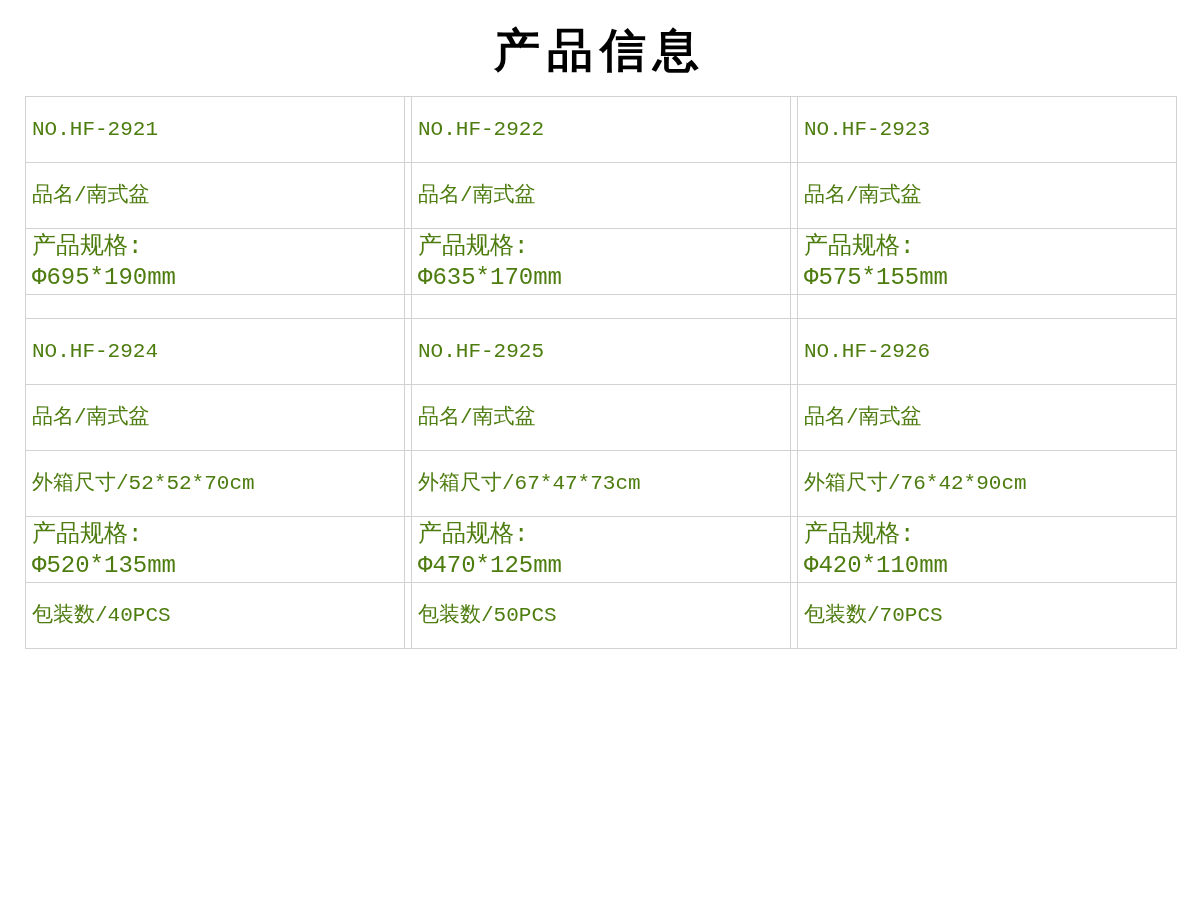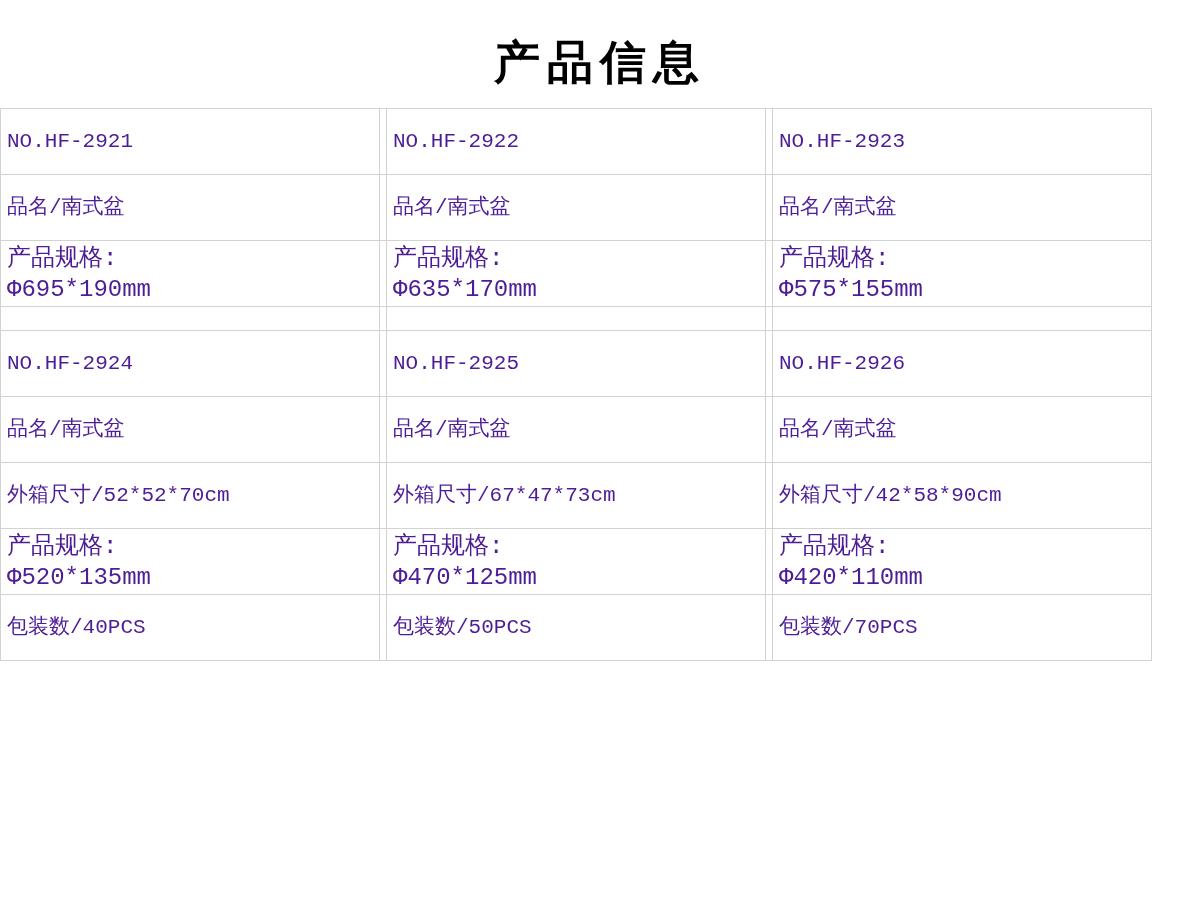--- a/index.html
+++ b/index.html
@@ -5,35 +5,36 @@
   * { box-sizing: border-box; }
   html, body {
     margin: 0;
     padding: 0;
     background: #ffffff;
     width: 1200px;
     height: 900px;
     overflow: hidden;
   }
   .title {
-    margin: 36px 0 20px 0;
+    margin: 24px 0 20px 0;
     text-align: center;
     font-family: "Liberation Sans", "DejaVu Sans", sans-serif;
     font-weight: bold;
     font-size: 46px;
     line-height: 52px;
     letter-spacing: 7px;
     color: #000000;
   }
   table.grid {
     border-collapse: collapse;
     table-layout: fixed;
+    margin-left: 25px;
     width: 1149px;
     font-family: "Liberation Mono", "DejaVu Sans Mono", monospace;
-    color: #4c1d95;
+    color: #4d7c0f;
   }
   col.c-main { width: 379px; }
   col.c-gap  { width: 7px; }
   td {
     border: 1px solid #d2d2d2;
     padding: 0;
     vertical-align: middle;
     background: #ffffff;
   }
   td.cell {
@@ -118,21 +119,21 @@
       <td class="gap"></td>
       <td class="cell">品名/南式盆</td>
       <td class="gap"></td>
       <td class="cell">品名/南式盆</td>
     </tr>
     <tr class="content">
       <td class="cell">外箱尺寸/52*52*70cm</td>
       <td class="gap"></td>
       <td class="cell">外箱尺寸/67*47*73cm</td>
       <td class="gap"></td>
-      <td class="cell">外箱尺寸/42*58*90cm</td>
+      <td class="cell">外箱尺寸/76*42*90cm</td>
     </tr>
     <tr class="content">
       <td class="cell">
         <div class="spec-line">产品规格:</div>
         <div class="spec-line">Φ520*135mm</div>
       </td>
       <td class="gap"></td>
       <td class="cell">
         <div class="spec-line">产品规格:</div>
         <div class="spec-line">Φ470*125mm</div>

